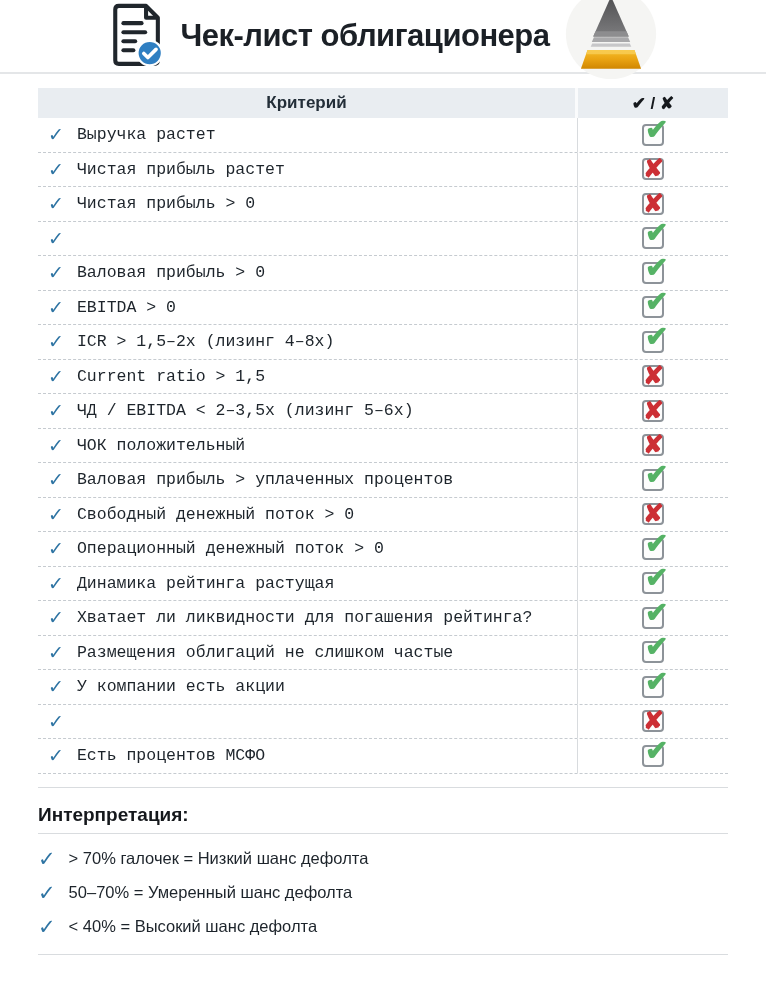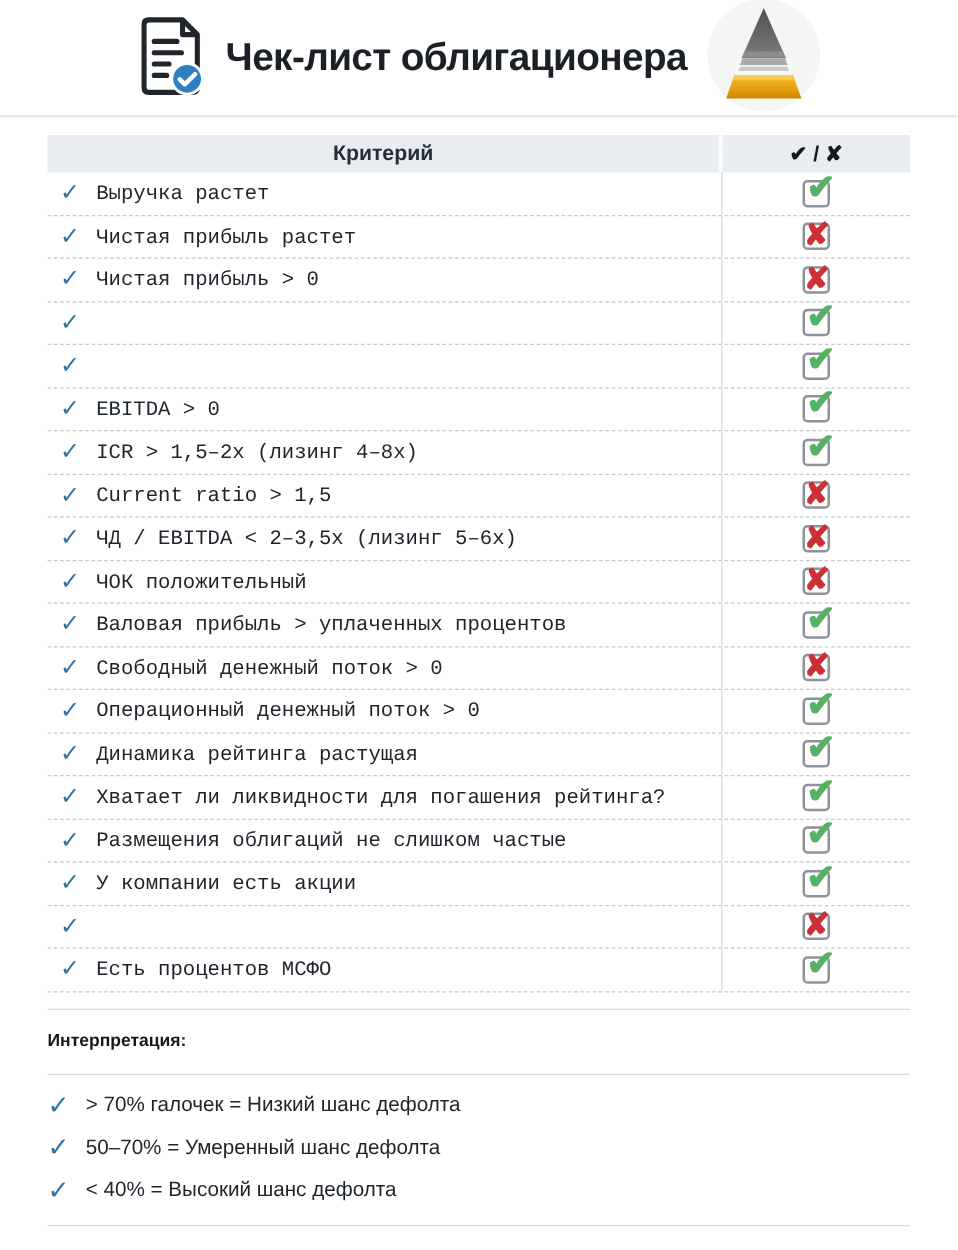--- a/index.html
+++ b/index.html
@@ -6,21 +6,21 @@
   html, body { margin: 0; padding: 0; }
   body {
     width: 766px; height: 1000px; overflow: hidden;
     background: #ffffff;
     font-family: "Liberation Sans", sans-serif;
     color: #1d242b;
   }
 
   
   .page-header {
-    height: 92px;
+    height: 72px;
     display: flex; align-items: center; justify-content: center;
     gap: 14px;
   }
   .page-title {
     font-size: 31px; font-weight: bold; color: #1b2026;
     margin: 0; letter-spacing: -0.5px;
   }
   .top-rule {
     border: none; border-top: 2px solid #e4e6e8;
     margin: 0 0 14px 0;
@@ -56,22 +56,22 @@
     position: relative; background: #fdfdfd;
   }
   .mark { position: absolute; font-weight: bold; line-height: 1; }
   .mark.check { left: 1px; top: -10px; font-size: 28px; color: #55b265; }
   .mark.cross { left: -1px; top: -4px; font-size: 25px; color: #cc2f35; }
 
   
   .interp { margin-top: 13px; }
   .rule { border: none; border-top: 1px solid #d9dcdf; margin: 0; }
   .interp-title {
-    font-size: 14px; font-weight: bold; color: #15181c;
-    margin: 16px 0 19px 0;
+    font-size: 19px; font-weight: bold; color: #15181c;
+    margin: 16px 0 7px 0;
   }
   .interp-row {
     display: flex; align-items: center; gap: 13px;
     height: 34px; font-size: 16.5px;
   }
   .interp-list { margin: 8px 0 10px 0; }
   .interp .bullet { font-size: 21px; }
 </style>
 </head>
 <body>
@@ -167,20 +167,21 @@
     <div class="cell-right">
       <span class="result-box">
         <span class="mark check">✔</span>
       </span>
     </div>
   </div>
 
   <div class="row">
     <div class="cell-left">
       <span class="bullet">✓</span>
+      <span class="label">Валовая прибыль &gt; 0</span>
     </div>
     <div class="cell-right">
       <span class="result-box">
         <span class="mark check">✔</span>
       </span>
     </div>
   </div>
 
   <div class="row">
     <div class="cell-left">

